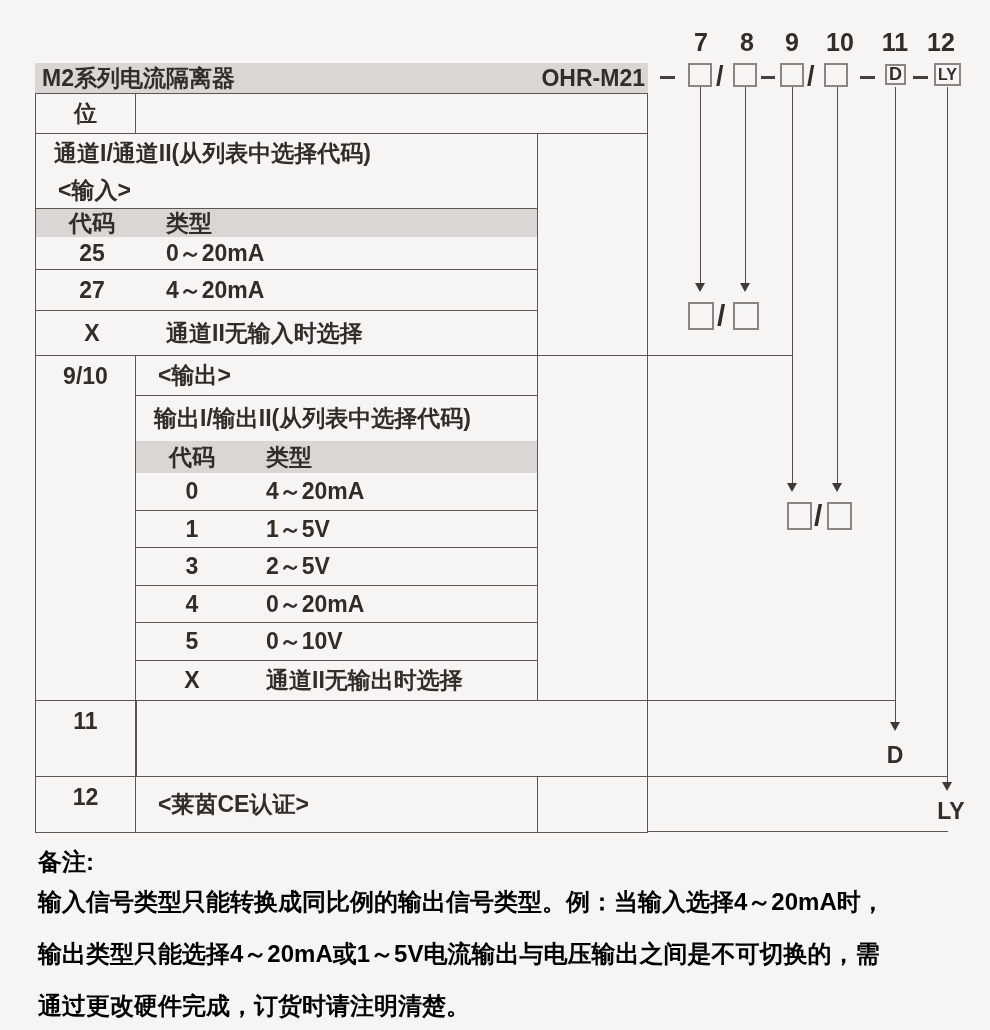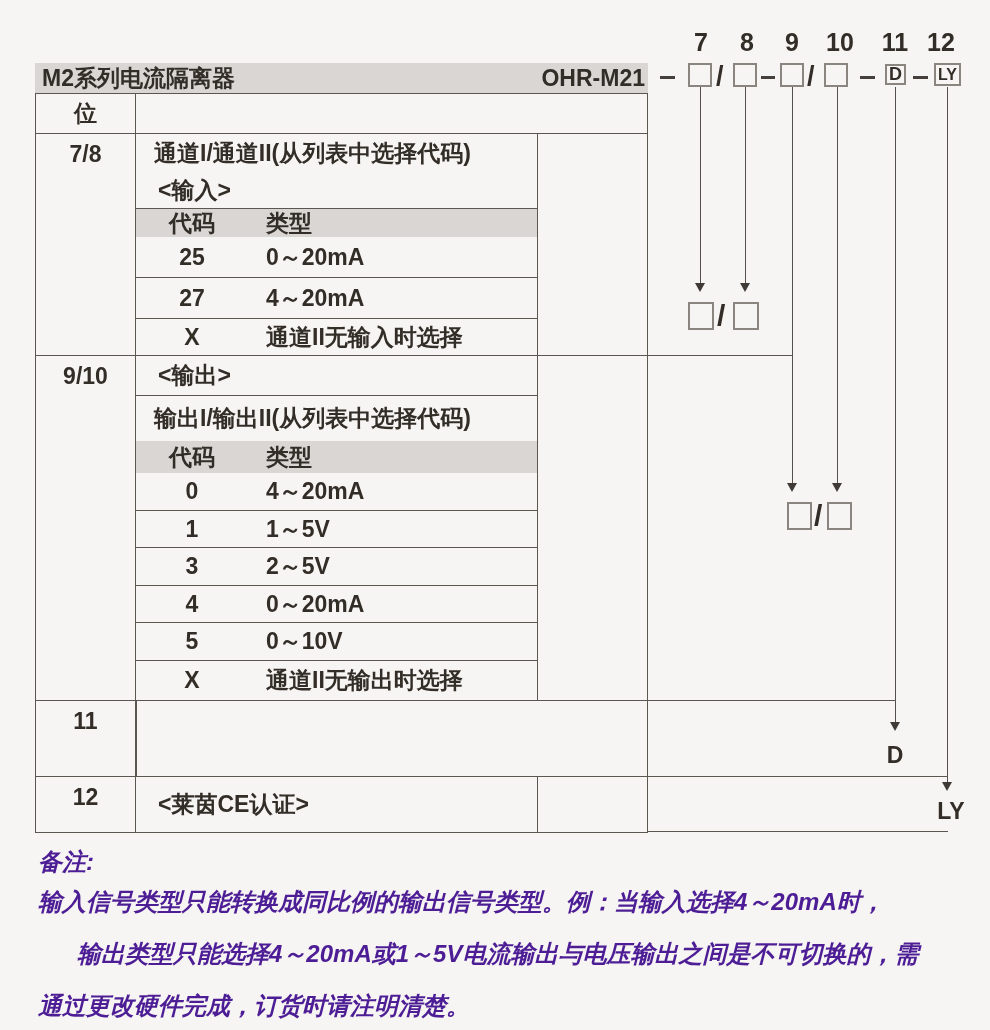--- a/index.html
+++ b/index.html
@@ -51,21 +51,21 @@
   .sec.nobb{border-bottom:none;}
   .srow{display:flex;align-items:center;box-sizing:border-box;}
   .bb{border-bottom:1px solid #5c5650;}
   .fill{flex:1;}
   .indent-title{padding-left:22px;}
   .indent-sub{padding-left:18px;}
   .gray{background:#d9d6d4;}
   .code{width:112px;text-align:center;}
   .type{margin-left:18px;}
   
-  .remark{font-size:24px;color:#4c1d95;white-space:nowrap;font-style:italic;}
+  .remark{font-size:24px;color:#000000;white-space:nowrap;}
 </style>
 </head>
 <body>
 
 <div class="abs digit" style="left:683px;top:28px;">7</div>
 <div class="abs digit" style="left:729px;top:28px;">8</div>
 <div class="abs digit" style="left:774px;top:28px;">9</div>
 <div class="abs digit" style="left:822px;top:28px;">10</div>
 <div class="abs digit" style="left:877px;top:28px;">11</div>
 <div class="abs digit" style="left:923px;top:28px;">12</div>
@@ -117,29 +117,28 @@
   <span>OHR-M21</span>
 </div>
 
 <div class="abs tbox">
 
   <div class="hrow">
     <div class="pos center">位</div>
   </div>
 
   <div class="sec" style="height:222px;">
-    <div class="pos">7/8</div>
     <div class="spec">
       <div class="srow indent-sub" style="height:38px;">通道I/通道II(从列表中选择代码)</div>
       <div class="srow bb indent-title" style="height:37px;">&lt;输入&gt;</div>
       <div class="srow gray" style="height:28px;">
         <span class="code">代码</span>
         <span class="type">类型</span>
       </div>
-      <div class="srow bb" style="height:41px;align-items:center;">
+      <div class="srow bb" style="height:33px;align-items:center;">
         <span class="code">25</span>
         <span class="type">0～20mA</span>
       </div>
       <div class="srow bb" style="height:41px;">
         <span class="code">27</span>
         <span class="type">4～20mA</span>
       </div>
       <div class="srow fill">
         <span class="code">X</span>
         <span class="type">通道II无输入时选择</span>
@@ -195,14 +194,14 @@
     <div class="spec">
       <div class="srow fill indent-title">&lt;莱茵CE认证&gt;</div>
     </div>
     <div class="note"></div>
   </div>
 
 </div>
 
 <div class="abs remark" style="left:38px;top:846px;">备注:</div>
 <div class="abs remark" style="left:38px;top:886px;">输入信号类型只能转换成同比例的输出信号类型。例：当输入选择4～20mA时，</div>
-<div class="abs remark" style="left:38px;top:938px;margin-left:39px;">输出类型只能选择4～20mA或1～5V电流输出与电压输出之间是不可切换的，需</div>
+<div class="abs remark" style="left:38px;top:938px;">输出类型只能选择4～20mA或1～5V电流输出与电压输出之间是不可切换的，需</div>
 <div class="abs remark" style="left:38px;top:990px;">通过更改硬件完成，订货时请注明清楚。</div>
 
 </body></html>

